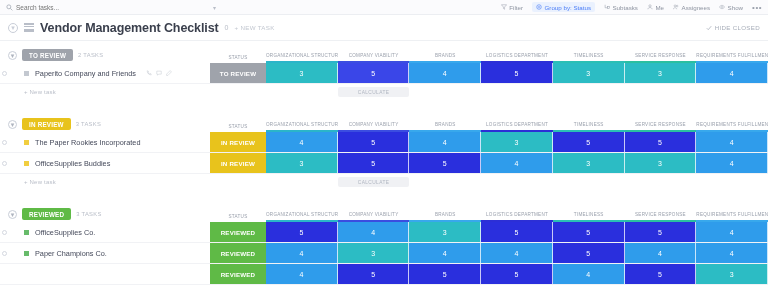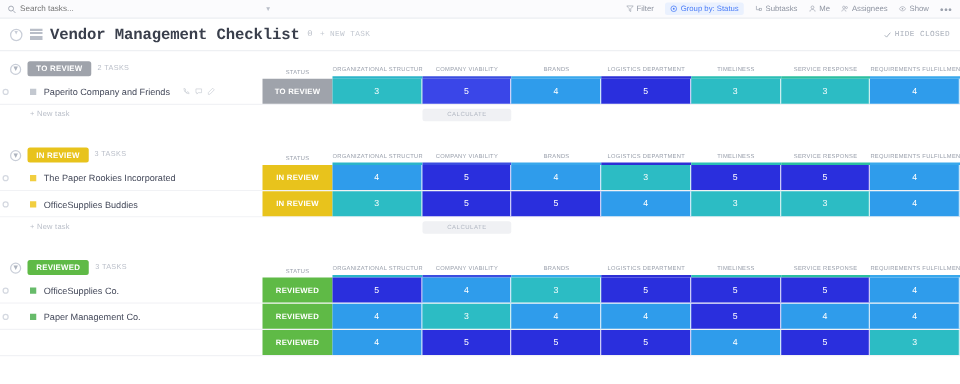--- a/index.html
+++ b/index.html
@@ -39,21 +39,20 @@
   }
   .tb-ico { width: 6px; height: 6px; display:inline-block; }
   .dots { font-size: 8px; color: #9aa0ac; letter-spacing: 0.5px; }
 
   
   .titlebar {
     height: 26px; display: flex; align-items: center;
     padding: 0 8px; gap: 6px;
     border-bottom: 1px solid #eef0f3;
     background: #fff;
-    font-family: Liberation Mono, monospace;
   }
   .circ-ico {
     width: 10px; height: 10px; border-radius: 50%;
     border: 1px solid #c9ced8; flex: 0 0 auto;
     display:flex; align-items:center; justify-content:center;
     color:#c9ced8; font-size:7px; line-height:1;
   }
   .list-glyph {
     width: 10px; height: 9px; flex: 0 0 auto;
     background: linear-gradient(to bottom,#b9bec8 0 1.5px, transparent 1.5px 3px,
@@ -394,21 +393,21 @@
         <div class="cell c-data" style="background: rgb(42, 47, 221);">5</div>
         <div class="cell c-data" style="background: rgb(42, 47, 221);">5</div>
         <div class="cell c-data" style="background: rgb(47, 156, 235);">4</div>
       </div>
       <div class="row">
         <div class="c-check">
           <span class="chk"></span>
         </div>
         <div class="c-name">
           <span class="bullet green"></span>
-          <span class="task-name">Paper Management Co.</span>
+          <span class="task-name">Paper Champions Co.</span>
         </div>
         <div class="cell c-status" style="background: rgb(95, 186, 70);">REVIEWED</div>
         <div class="cell c-data" style="background: rgb(47, 156, 235);">4</div>
         <div class="cell c-data" style="background: rgb(44, 188, 196);">3</div>
         <div class="cell c-data" style="background: rgb(47, 156, 235);">4</div>
         <div class="cell c-data" style="background: rgb(47, 156, 235);">4</div>
         <div class="cell c-data" style="background: rgb(42, 47, 221);">5</div>
         <div class="cell c-data" style="background: rgb(47, 156, 235);">4</div>
         <div class="cell c-data" style="background: rgb(47, 156, 235);">4</div>
       </div>

